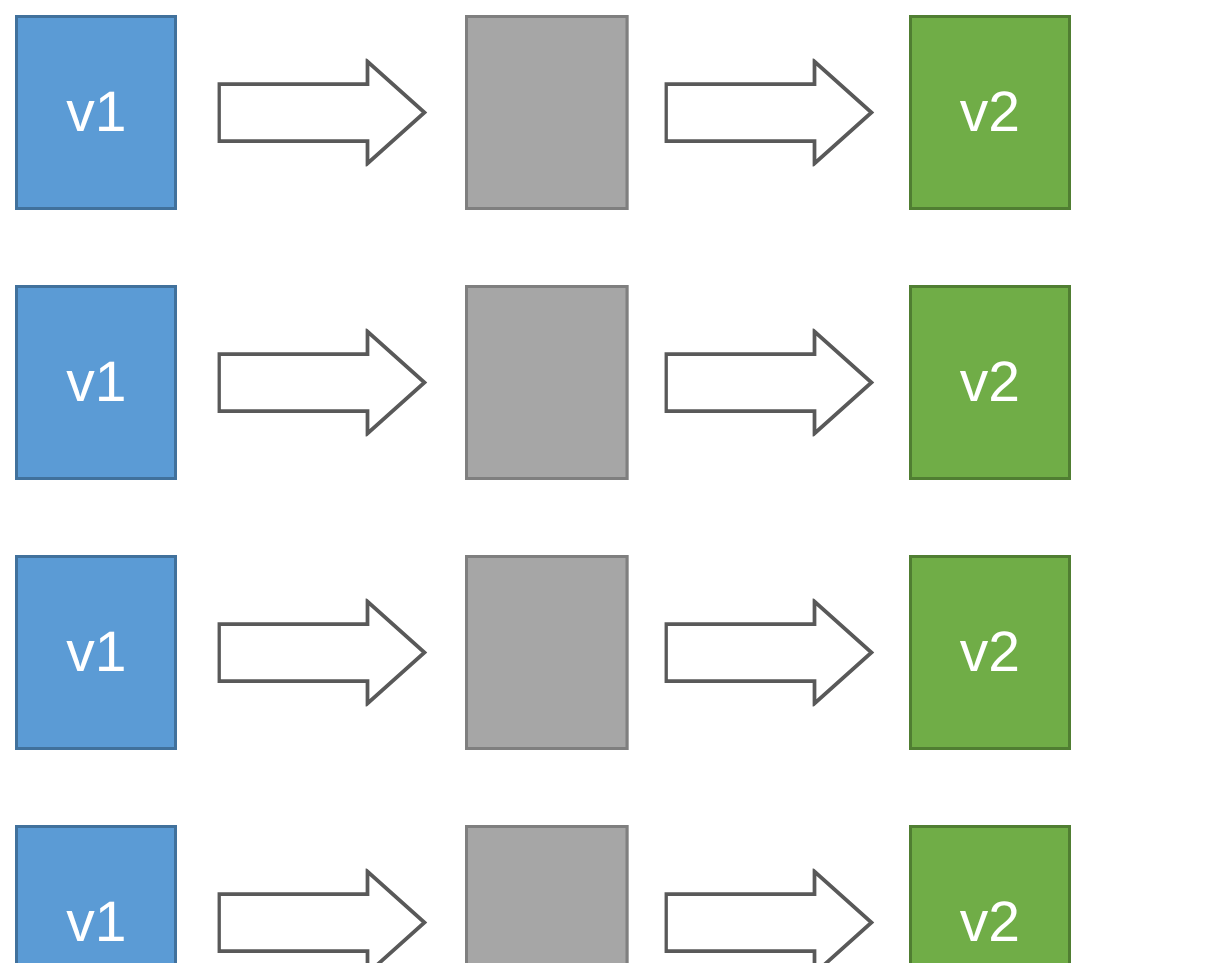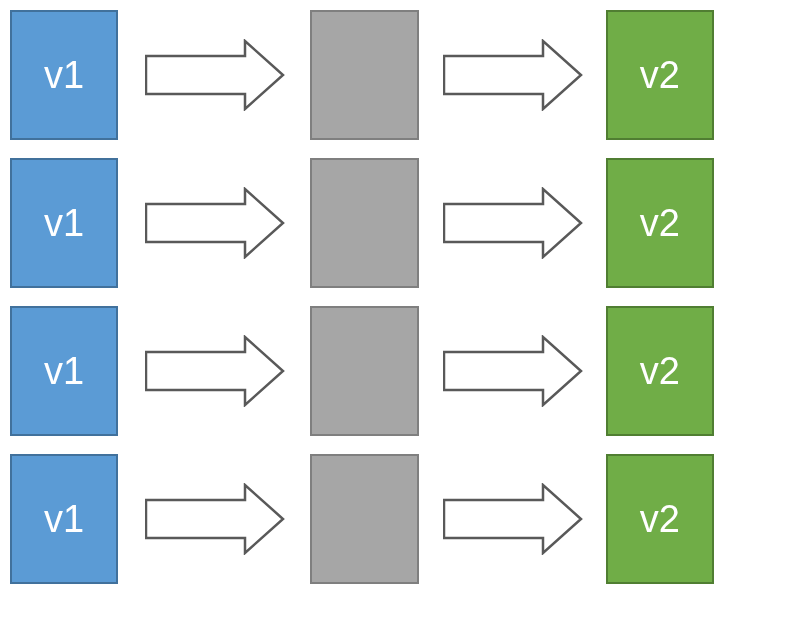--- a/index.html
+++ b/index.html
@@ -9,21 +9,21 @@
   }
   .canvas {
     position: relative;
     width: 714px;
     height: 642px;
     background: #ffffff;
     box-sizing: border-box;
     padding: 10px 0 0 10px;
     display: flex;
     flex-direction: column;
-    gap: 18px;
+    gap: 50px;
     font-family: "Liberation Sans", sans-serif;
     overflow: hidden;
   }
   .flow-row {
     display: flex;
     align-items: center;
     height: 130px;
     flex: 0 0 130px;
   }
   .square {

